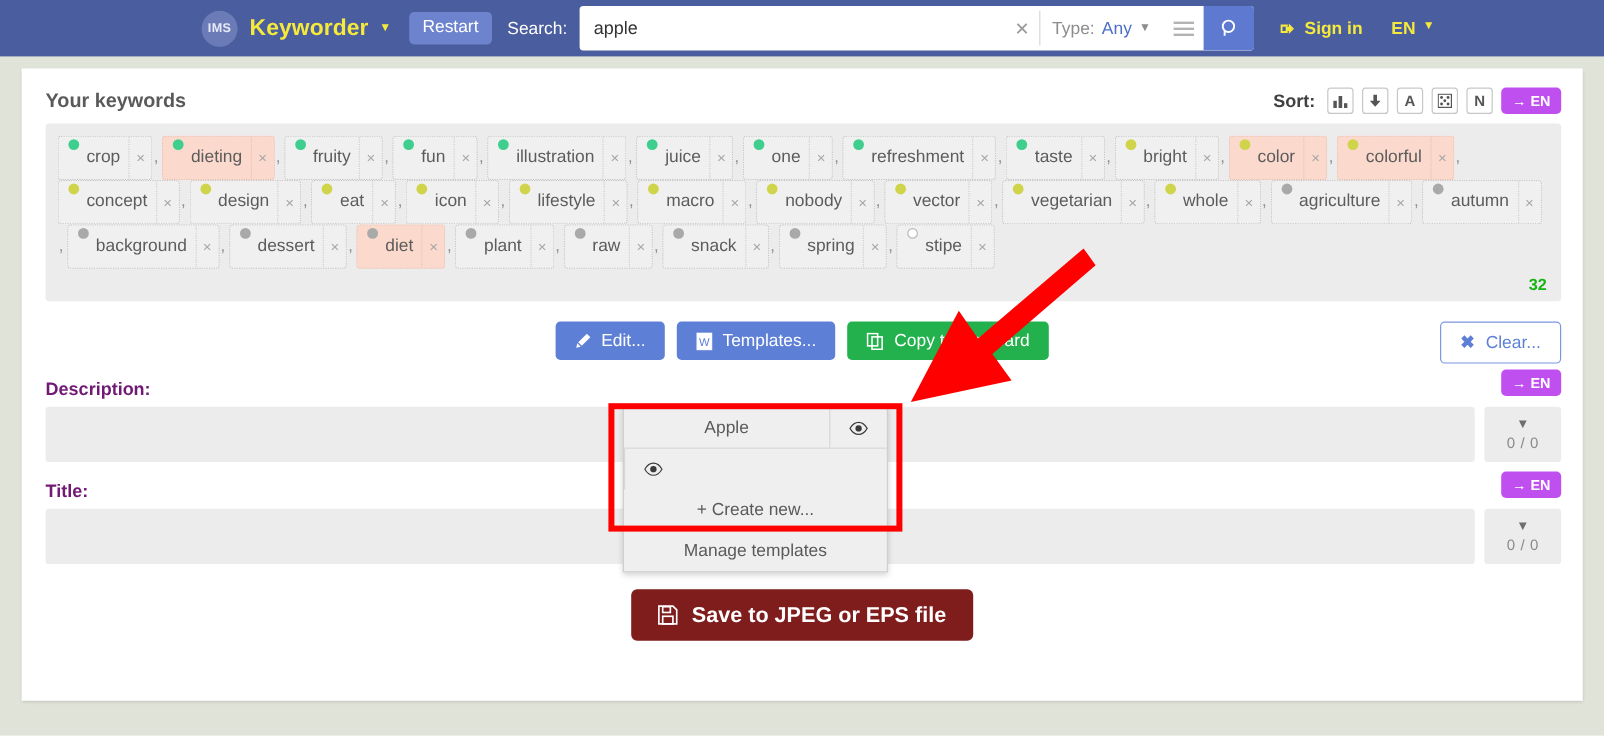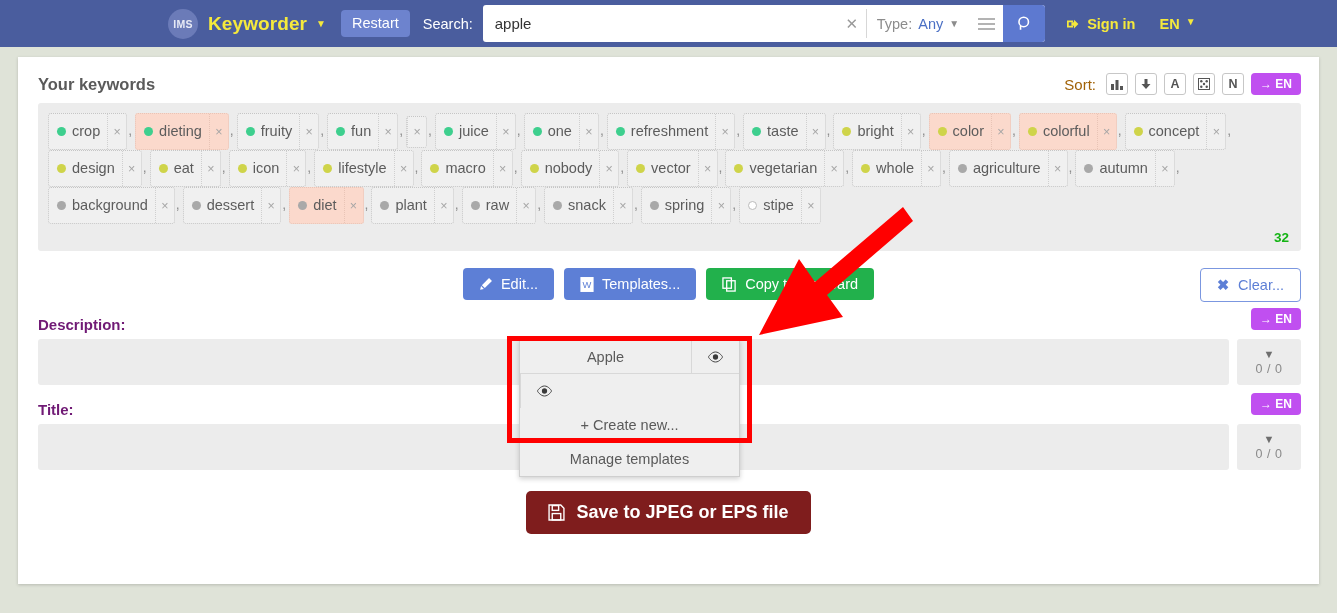--- a/index.html
+++ b/index.html
@@ -99,21 +99,21 @@
     background:#fff;
     box-shadow:0 1px 3px rgba(0,0,0,.18);
   }
 
   .kw-header {
     display:flex; justify-content:space-between; align-items:center;
     padding:16px 18px 8px 20px;
   }
   .kw-title { font-size:16.5px; font-weight:bold; color:#5a5a5a; }
   .sort-wrap { display:flex; align-items:center; gap:7px; }
-  .sort-label { font-size:15px; font-weight:normal; color:#a16207; margin-right:3px; }
+  .sort-label { font-size:15px; font-weight:bold; color:#404040; margin-right:3px; }
   .sort-btn {
     min-width:22px; height:22px; padding:0 4px;
     border:1px solid #c7c7c7; border-radius:3px;
     background:#fff; color:#555;
     font-size:12.5px; font-weight:bold; font-family:inherit;
     display:flex;align-items:center;justify-content:center;
     cursor:pointer;
   }
   .en-btn {
     background:#c04ff0; color:#fff; border:none; border-radius:4px;
@@ -134,21 +134,21 @@
     display:inline-flex; align-items:stretch;
     border:1px dotted #c5c5c5;
     border-radius:3px;
     background:#f0f0f0;
     vertical-align:middle;
     font-size:14.5px;
     overflow:hidden;
   }
   .tag.hl { background:#fbd9cc; border-color:#e8c4b6; }
   .tag .body {
-    display:flex;align-items:center;gap:6px;
+    display:flex;gap:6px;
     padding:2px 7px 3px 8px;
     color:#5c5c5c; white-space:nowrap;
   }
   .tag .dot {
     width:9px;height:9px;border-radius:50%;
     display:inline-block; flex:none;
   }
   .tag .x {
     display:flex;align-items:center;justify-content:center;
     width:19px; color:#a6a6a6; font-size:12.5px;
@@ -363,20 +363,24 @@
             <span>fruity</span>
           </span>
           <span class="x">×</span>
         </span><span class="sep">,</span><span class="tag">
           <span class="body">
             <span class="dot" style="background: rgb(62, 207, 142);"></span>
             <span>fun</span>
           </span>
           <span class="x">×</span>
         </span><span class="sep">,</span><span class="tag">
+          <span class="body">
+            <span class="dot" style="background: rgb(62, 207, 142);"></span>
+            <span>illustration</span>
+          </span>
           <span class="x">×</span>
         </span><span class="sep">,</span><span class="tag">
           <span class="body">
             <span class="dot" style="background: rgb(62, 207, 142);"></span>
             <span>juice</span>
           </span>
           <span class="x">×</span>
         </span><span class="sep">,</span><span class="tag">
           <span class="body">
             <span class="dot" style="background: rgb(62, 207, 142);"></span>

